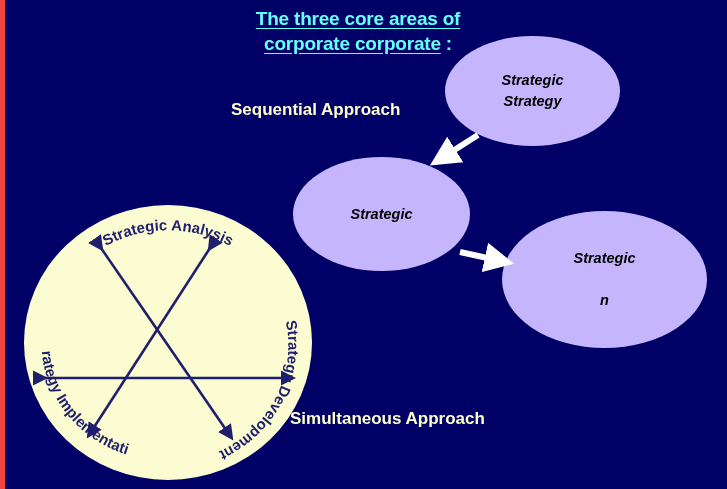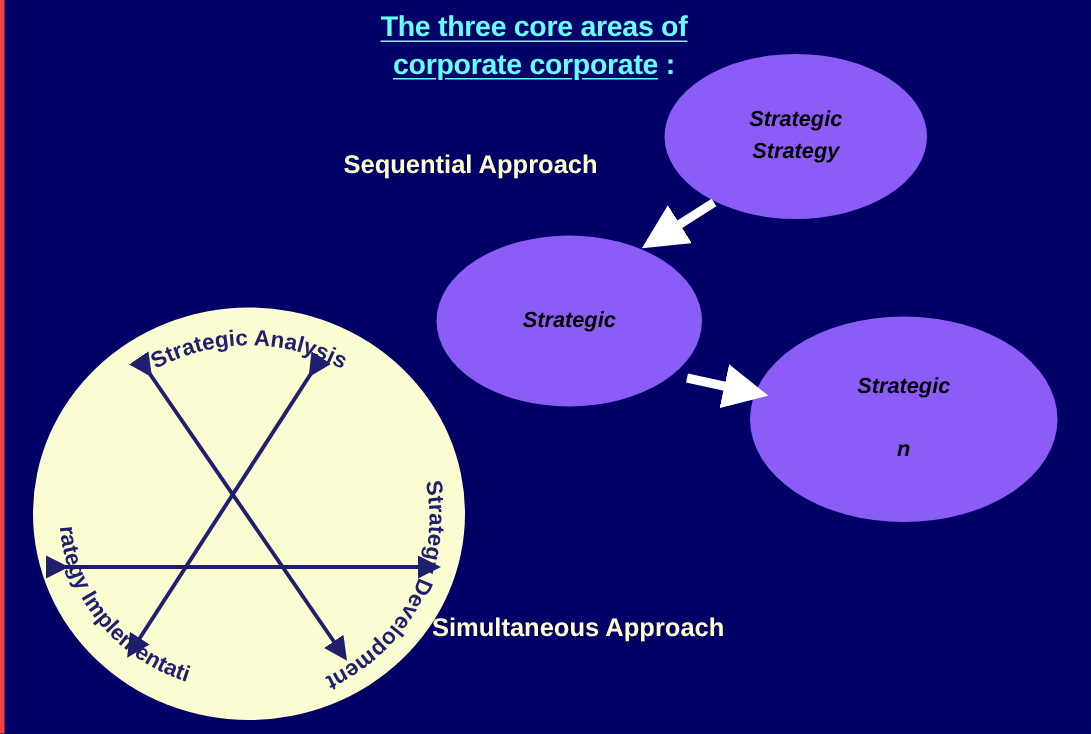--- a/index.html
+++ b/index.html
@@ -11,21 +11,21 @@
     width: 727px;
     height: 489px;
     overflow: hidden;
     font-family: "Liberation Sans", sans-serif;
   }
   #slide {
     position: relative;
     width: 727px;
     height: 489px;
     background: #000066;
-    border-left: 3px solid #ef4444;
+    border-left: 5px solid #ef4444;
     box-sizing: border-box;
     overflow: hidden;
   }
 
   
   #title {
     position: absolute;
     left: 222px;
     top: 6px;
     width: 262px;
@@ -46,21 +46,21 @@
     font-size: 17px;
     font-weight: bold;
     white-space: nowrap;
   }
   #seq-label { left: 226px; top: 100px; }
   #sim-label { left: 285px; top: 409px; }
 
   
   .ellipse {
     position: absolute;
-    background: #8b5cf6;
+    background: #c4b5fd;
     border-radius: 50%;
     display: flex;
     align-items: center;
     justify-content: center;
     text-align: center;
     color: #000000;
     font-size: 14.5px;
     font-weight: bold;
     font-style: italic;
     line-height: 21px;

